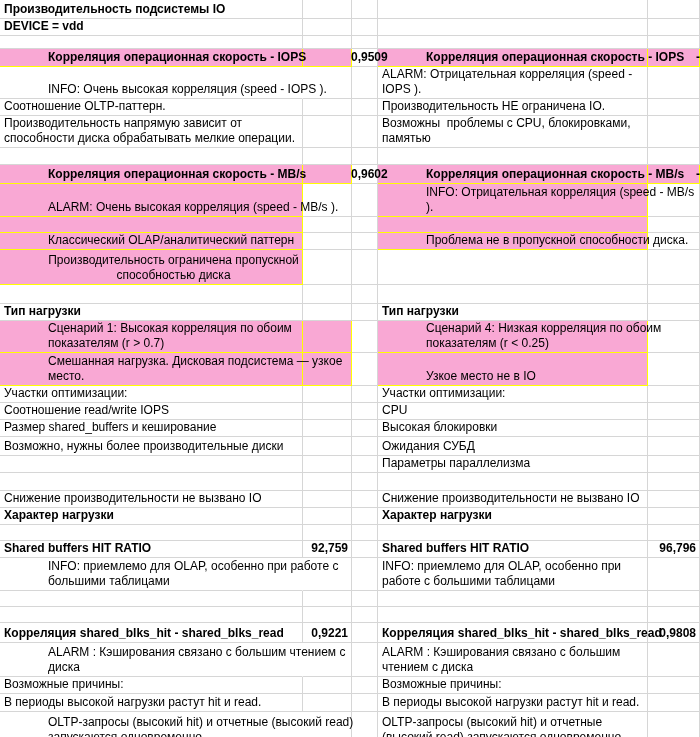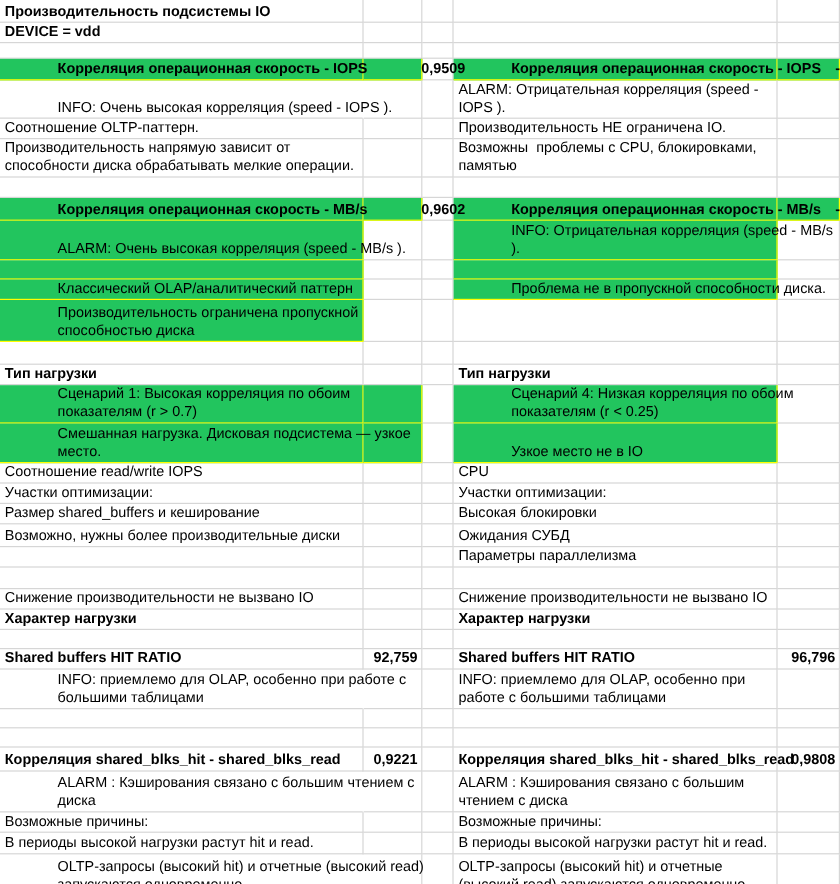--- a/index.html
+++ b/index.html
@@ -28,21 +28,21 @@
     overflow: visible;
     padding: 0 3px 1px 4px;
     border-right: 1px solid #D6D6D6;
     border-bottom: 1px solid #D6D6D6;
     line-height: 15px;
     box-sizing: border-box;
   }
   #sheet td.val { text-align: right; }
   #sheet td.b { font-weight: bold; }
   #sheet td.y {
-    background: #22c55e;
+    background: #f9a8d4;
     border-right-color: #FFFF00;
     border-bottom-color: #FFFF00;
     padding-left: 48px;
   }
   #sheet td.nr { border-right-color: transparent; padding-left: 48px; }
 </style>
 </head>
 <body>
 
 <table id="sheet">
@@ -135,21 +135,21 @@
         <td class="y"></td>
         <td class="val"></td>
       </tr>
       <tr style="height: 17px;">
         <td class="y">Классический OLAP/аналитический паттерн</td>
         <td class="val"></td>
         <td></td>
         <td class="y">Проблема не в пропускной способности диска.</td>
         <td class="val"></td>
       </tr>
-      <tr style="height: 35px;">
+      <tr style="height: 35px; text-align: center;">
         <td class="y">Производительность ограничена пропускной
 способностью диска</td>
         <td class="val"></td>
         <td></td>
         <td></td>
         <td class="val"></td>
       </tr>
       <tr style="height: 19px;">
         <td></td>
         <td class="val"></td>
@@ -175,31 +175,31 @@
       </tr>
       <tr style="height: 33px;">
         <td class="y">Смешанная нагрузка. Дисковая подсистема — узкое
 место.</td>
         <td class="y val"></td>
         <td></td>
         <td class="y">Узкое место не в IO</td>
         <td class="val"></td>
       </tr>
       <tr style="height: 16px;">
+        <td>Участки оптимизации:</td>
+        <td class="val"></td>
+        <td></td>
+        <td>Участки оптимизации:</td>
+        <td class="val"></td>
+      </tr>
+      <tr style="height: 16px;">
         <td>Соотношение read/write IOPS</td>
         <td class="val"></td>
         <td></td>
         <td>CPU</td>
-        <td class="val"></td>
-      </tr>
-      <tr style="height: 16px;">
-        <td>Участки оптимизации:</td>
-        <td class="val"></td>
-        <td></td>
-        <td>Участки оптимизации:</td>
         <td class="val"></td>
       </tr>
       <tr style="height: 16px;">
         <td>Размер shared_buffers и кеширование</td>
         <td class="val"></td>
         <td></td>
         <td>Высокая блокировки</td>
         <td class="val"></td>
       </tr>
       <tr style="height: 19px;">

